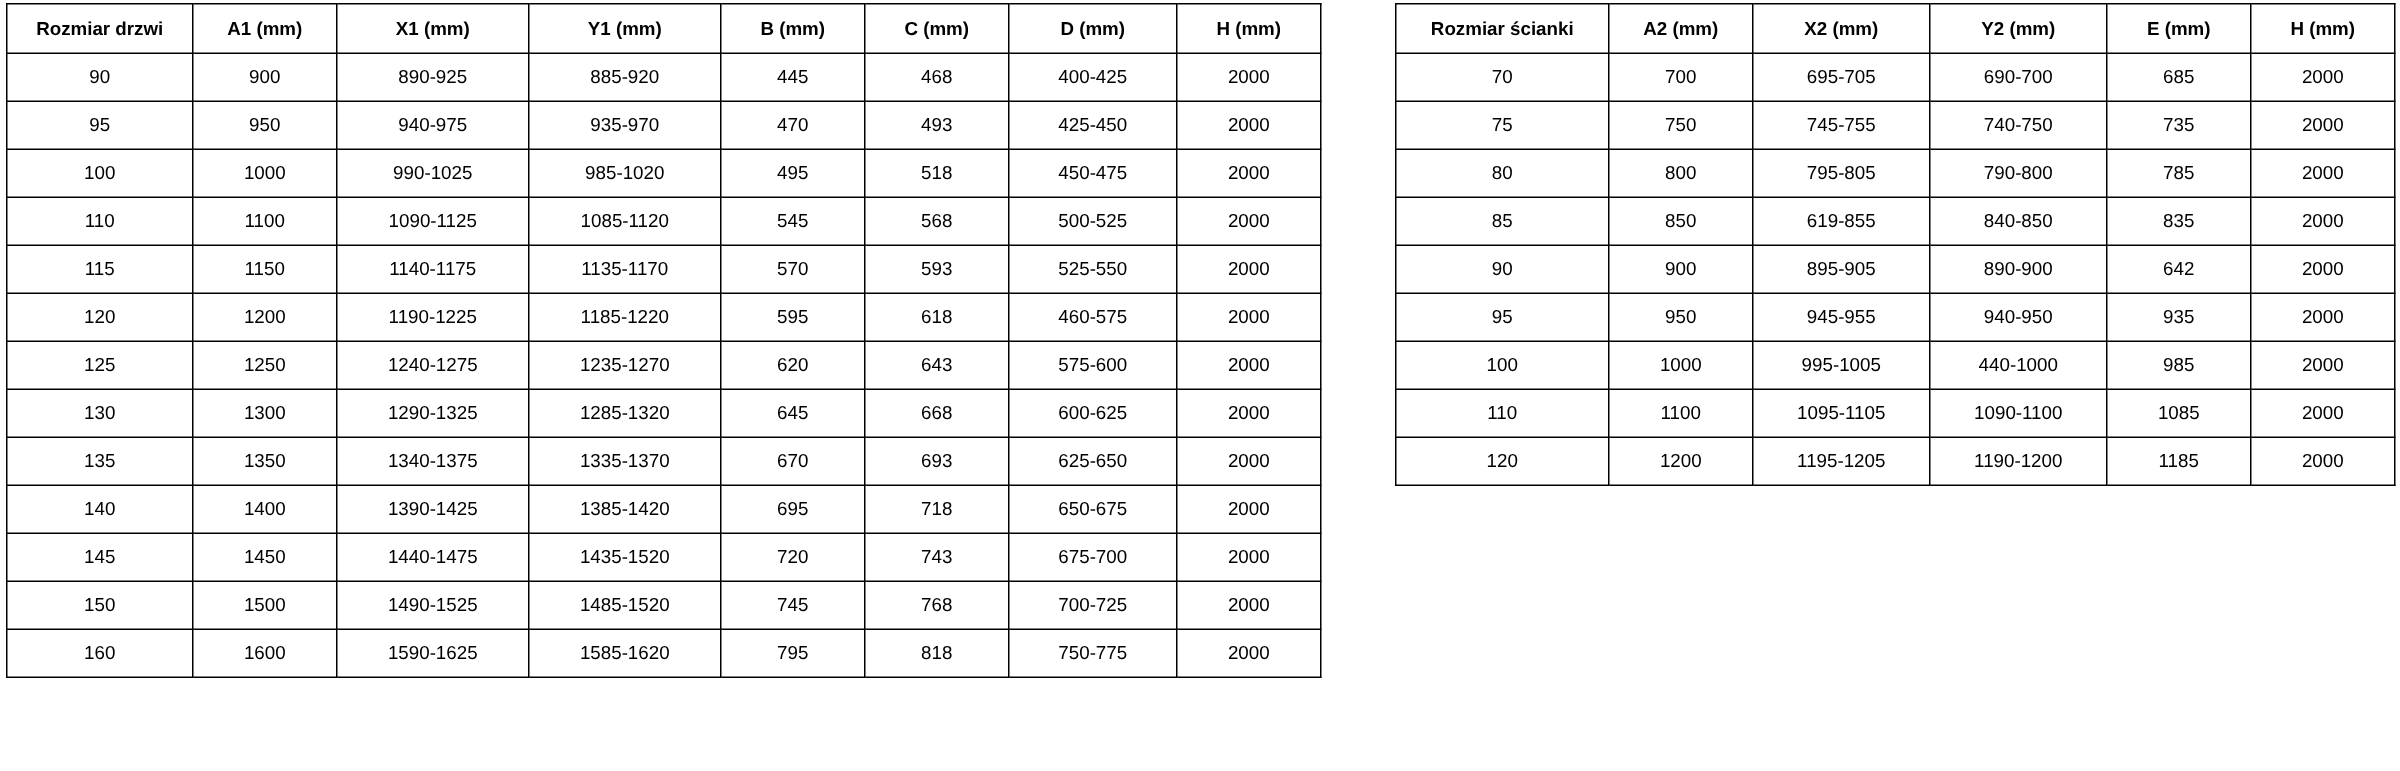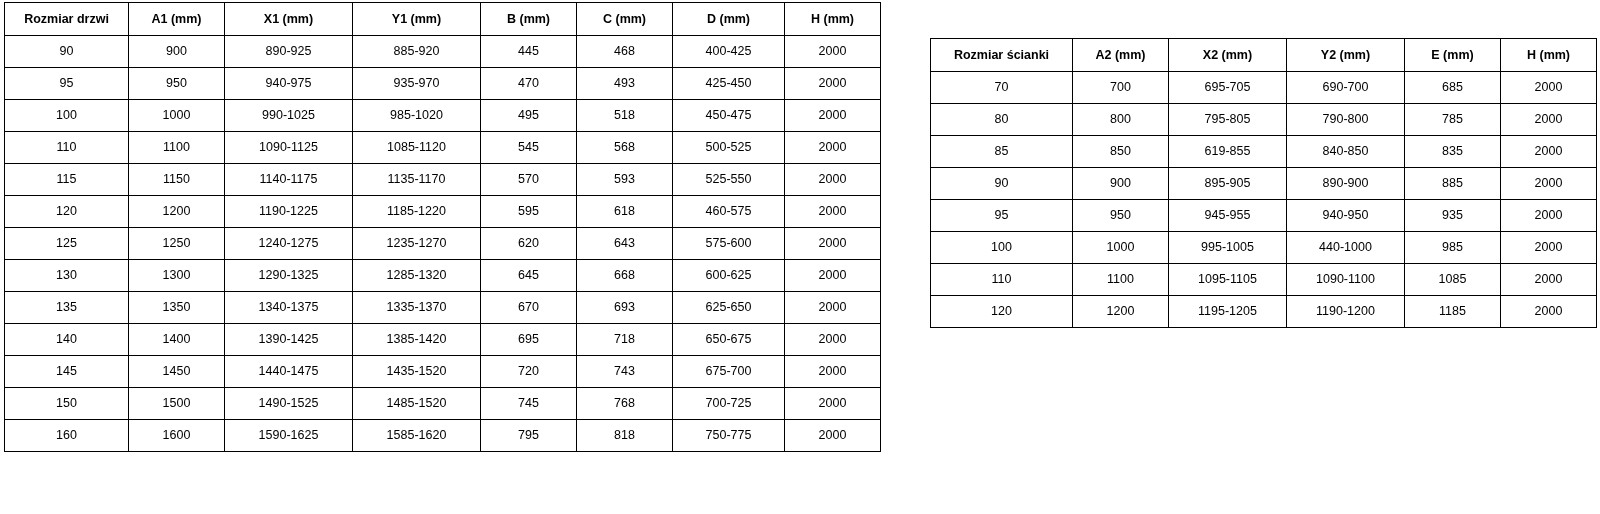--- a/index.html
+++ b/index.html
@@ -17,21 +17,21 @@
   .page {
     position: relative;
     width: 1600px;
     height: 514px;
   }
   .table-wrap {
     position: absolute;
     top: 0;
   }
   #doors-table-wrap { left: 4px; top: 2px; }
-  #walls-table-wrap { left: 930px; top: 2px; margin-top: 36px; }
+  #walls-table-wrap { left: 930px; top: 2px; }
 
   table.data-table {
     border-collapse: collapse;
     table-layout: fixed;
   }
   table.data-table td,
   table.data-table th {
     border: 1px solid #000000;
     text-align: center;
     vertical-align: middle;
@@ -253,41 +253,49 @@
       <tbody>
           <tr>
             <td>70</td>
             <td>700</td>
             <td>695-705</td>
             <td>690-700</td>
             <td>685</td>
             <td>2000</td>
           </tr>
           <tr>
+            <td>75</td>
+            <td>750</td>
+            <td>745-755</td>
+            <td>740-750</td>
+            <td>735</td>
+            <td>2000</td>
+          </tr>
+          <tr>
             <td>80</td>
             <td>800</td>
             <td>795-805</td>
             <td>790-800</td>
             <td>785</td>
             <td>2000</td>
           </tr>
           <tr>
             <td>85</td>
             <td>850</td>
             <td>619-855</td>
             <td>840-850</td>
             <td>835</td>
             <td>2000</td>
           </tr>
           <tr>
             <td>90</td>
             <td>900</td>
             <td>895-905</td>
             <td>890-900</td>
-            <td>885</td>
+            <td>642</td>
             <td>2000</td>
           </tr>
           <tr>
             <td>95</td>
             <td>950</td>
             <td>945-955</td>
             <td>940-950</td>
             <td>935</td>
             <td>2000</td>
           </tr>

